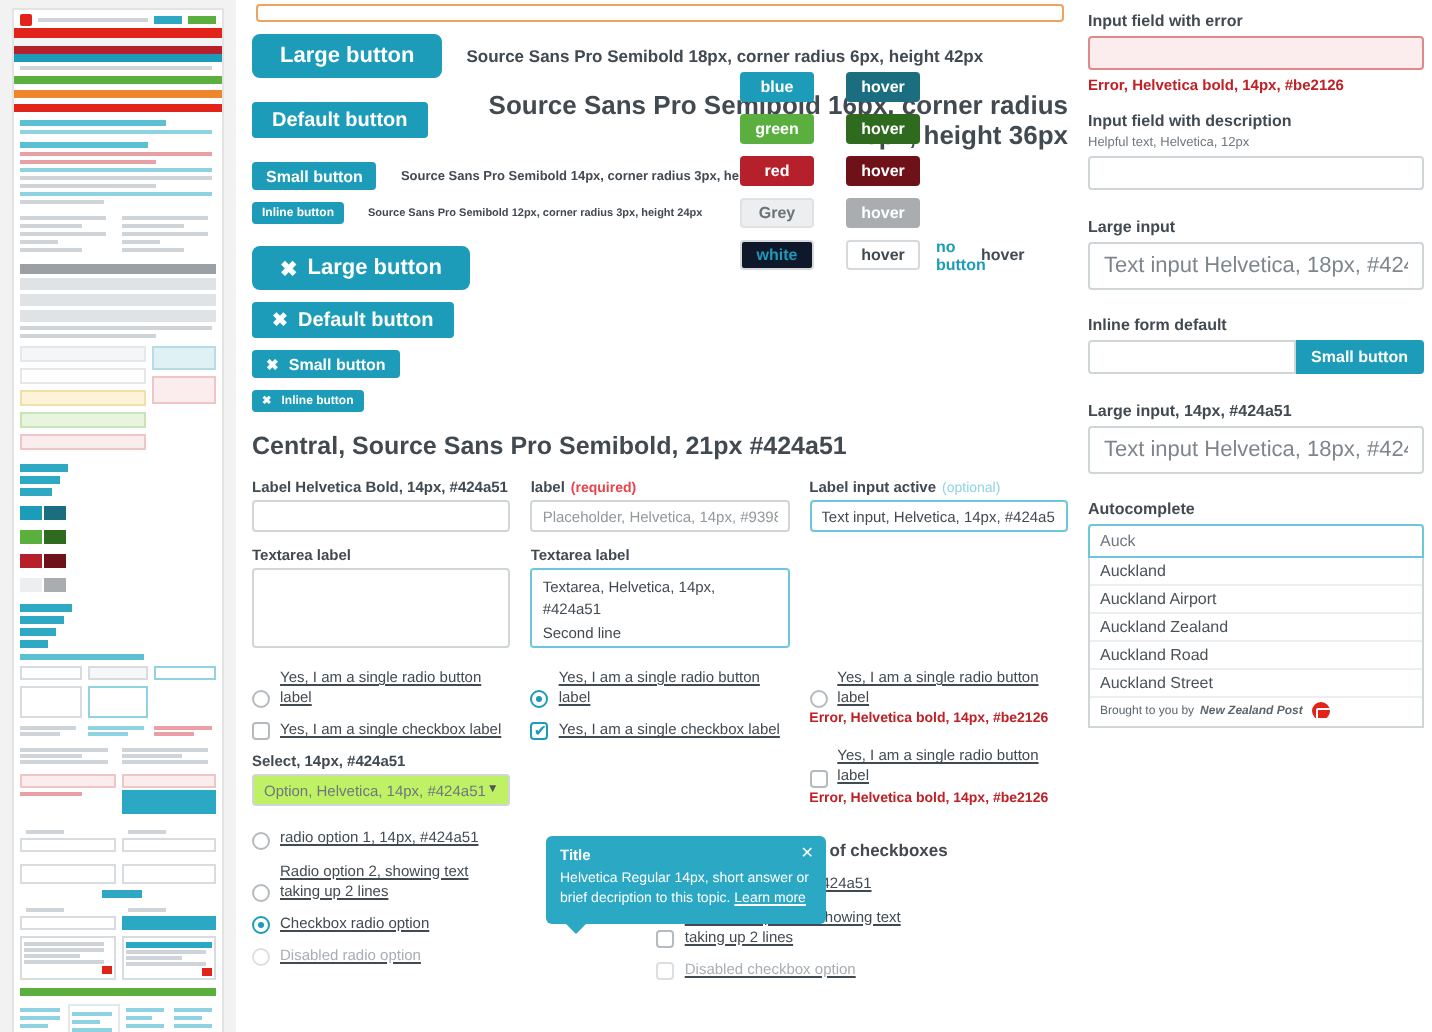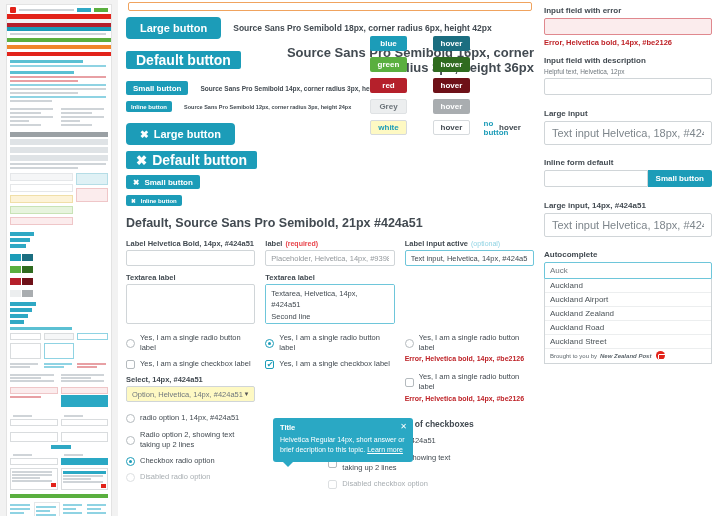--- a/index.html
+++ b/index.html
@@ -44,47 +44,47 @@
     height:9px; border:1px solid #f0a35e; border-radius:2px;
     margin:2px 2px 6px 2px; background:#fff;
   }
   .btn {
     display:inline-flex; align-items:center; justify-content:center;
     background:#1c9cb8; color:#fff; border:0; cursor:pointer;
     font-weight:bold; white-space:nowrap;
     font-family:"Liberation Sans", sans-serif;
   }
   .btn-large { font-size:11px; border-radius:4px; height:22px; padding:0 14px; }
-  .btn-default { font-size:14px; border-radius:2px; height:18px; padding:0 10px; }
+  .btn-default { font-size:10px; border-radius:2px; height:18px; padding:0 10px; }
   .btn-small { font-size:8px; border-radius:2px; height:14px; padding:0 7px; }
   .btn-inline { font-size:6px; border-radius:2px; height:11px; padding:0 5px; }
   .btn-row { display:flex; align-items:center; margin-bottom:6px; }
   .btn-note { margin-left:12px; font-size:8.5px; color:#424a51; font-weight:bold; }
   .btn-note.n2 { font-size:13px;text-align:right; }
   .btn-note.n3 { font-size:6.5px; }
   .btn-note.n4 { font-size:5.5px; }
   .xi { margin-right:5px; font-size:0.95em; }
 
   
   .swatches { position:absolute; left:370px; top:36px; width:150px; }
   .sw-row { display:flex; align-items:center; margin-bottom:6px; }
   .sw {
     height:15px; min-width:37px; padding:0 6px; border-radius:2px;
     display:flex; align-items:center; justify-content:center;
-    font-size:8px; font-weight:bold; color:#fff; margin-right:26px;
+    font-size:8px; font-weight:bold; color:#fff; margin-right:16px;
   }
   .sw.blue { background:#1c9cb8; }
   .sw.bluehover { background:#1b6e80; }
   .sw.green { background:#5aaf3f; }
   .sw.greenhover { background:#2f6b1f; }
   .sw.red { background:#b5202b; }
   .sw.redhover { background:#6e1118; }
   .sw.grey { background:#eceeef; color:#6b7379; border:1px solid #dfe2e4; }
   .sw.greyhover { background:#a9adb0; color:#fff; }
-  .sw.white { background:#fef9c3; color:#1c9cb8; border:1px solid #d6dadd; }
+  .sw.white { background:#0f172a; color:#1c9cb8; border:1px solid #d6dadd; }
   .sw.whitehover { background:#fff; color:#424a51; border:1px solid #d6dadd; }
   .sw.nobtn { background:transparent; color:#1c9cb8; margin-right:14px; padding:0; min-width:0;}
   .sw.nobtnhover { background:transparent; color:#424a51; padding:0; min-width:0;}
 
   .legend {
     font-size:12.5px; font-weight:bold; color:#424a51;
     margin:10px 0 9px 0;
   }
 
   
@@ -102,21 +102,21 @@
   .inp::placeholder { color:#93989c; }
   .inp.active { border-color:#6ec6da; }
   .ta {
     width:100%; height:40px; border:1px solid #d0d5d8; border-radius:2px;
     font-size:7.5px; color:#424a51; padding:3px 5px; resize:none; line-height:1.5;
     font-family:"Liberation Sans", sans-serif;
   }
   .ta.active { border-color:#6ec6da; }
   .errmsg { color:#be2126; font-size:7px; font-weight:bold; margin-top:2px; }
 
-  .opt-row { display:flex; align-items:center; margin-bottom:6px; font-size:7.5px; }
+  .opt-row { display:flex; align-items:flex-end; margin-bottom:6px; font-size:7.5px;text-decoration:underline; }
   .opt-row .txt { color:#424a51; line-height:1.35; }
   .opt-row.dis .txt { color:#a8aeb2; }
   .radio {
     width:9px; height:9px; border-radius:50%; border:1px solid #b4babe;
     background:#fff; margin-right:5px; flex:0 0 auto; margin-top:1px;
     position:relative;
   }
   .radio.on { border-color:#1c9cb8; }
   .radio.on::after {
     content:""; position:absolute; left:2px; top:2px; width:3px; height:3px;
@@ -130,21 +130,21 @@
   }
   .chk.on { border-color:#1c9cb8; }
   .chk.on::after {
     content:"✔"; position:absolute; left:0.5px; top:-2px; font-size:8px;
     color:#1c9cb8; line-height:11px;
   }
   .chk.dis { border-color:#dcdfe1; }
 
   .sel {
     width:100%; height:16px; border:1px solid #d0d5d8; border-radius:2px;
-    background:#fef9c3; font-size:7.5px; color:#6f777d; padding:0 5px;
+    background:#bef264; font-size:7.5px; color:#6f777d; padding:0 5px;
     display:flex; align-items:center; justify-content:space-between;
     font-family:"Liberation Sans", sans-serif;
   }
   .caret { font-size:6px; color:#555; }
 
   .qhead { font-size:8.5px; font-weight:bold; color:#424a51; margin:6px 0 7px 0; }
 
   
   .tooltip {
     position:absolute; left:273px; top:418px; width:140px;
@@ -470,21 +470,21 @@
         <span>Small button</span>
       </button>
     </div>
     <div class="btn-row">
       <button class="btn btn-inline">
         <span class="xi">✖</span>
         <span>Inline button</span>
       </button>
     </div>
 
-    <div class="legend">Default, Source Sans Pro Semibold, 21px #424a51</div>
+    <div class="legend">Central, Source Sans Pro Semibold, 21px #424a51</div>
 
     <div class="grid3">
       <div class="col">
         <div class="fld">
           <label class="lbl">Label Helvetica Bold, 14px, #424a51</label>
           <input class="inp" style="">
         </div>
       </div>
       <div class="col">
         <div class="fld">

